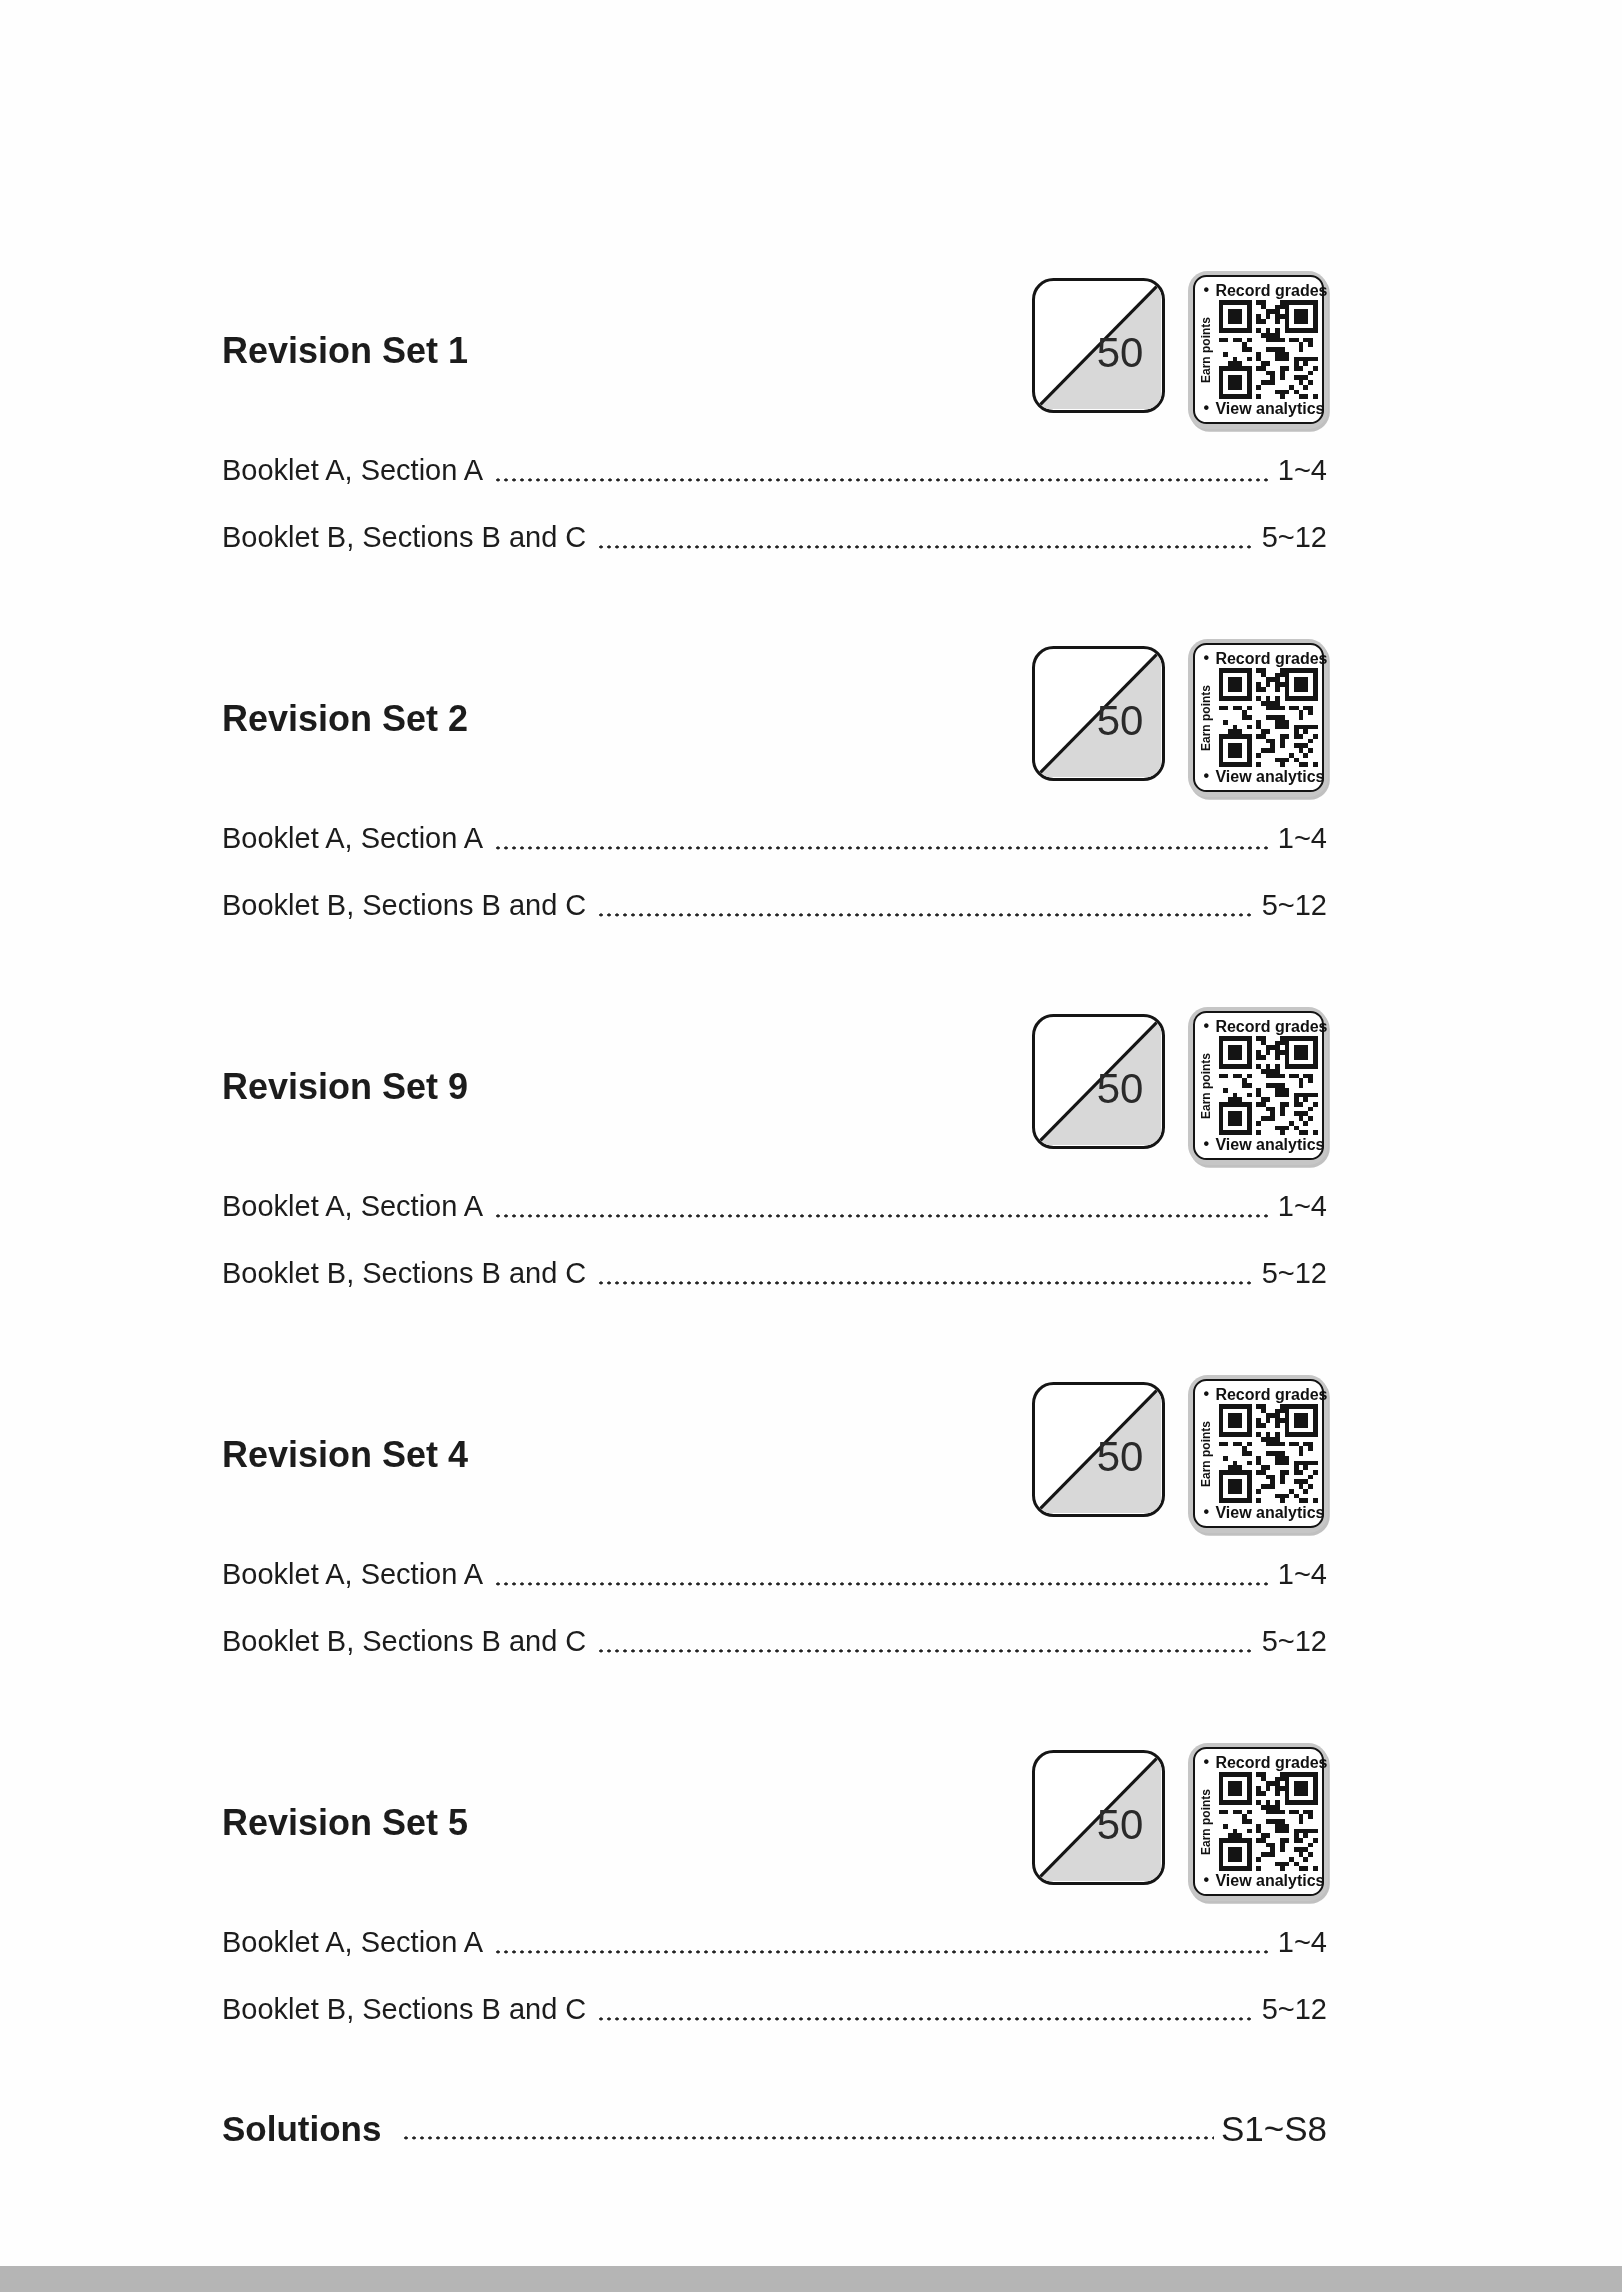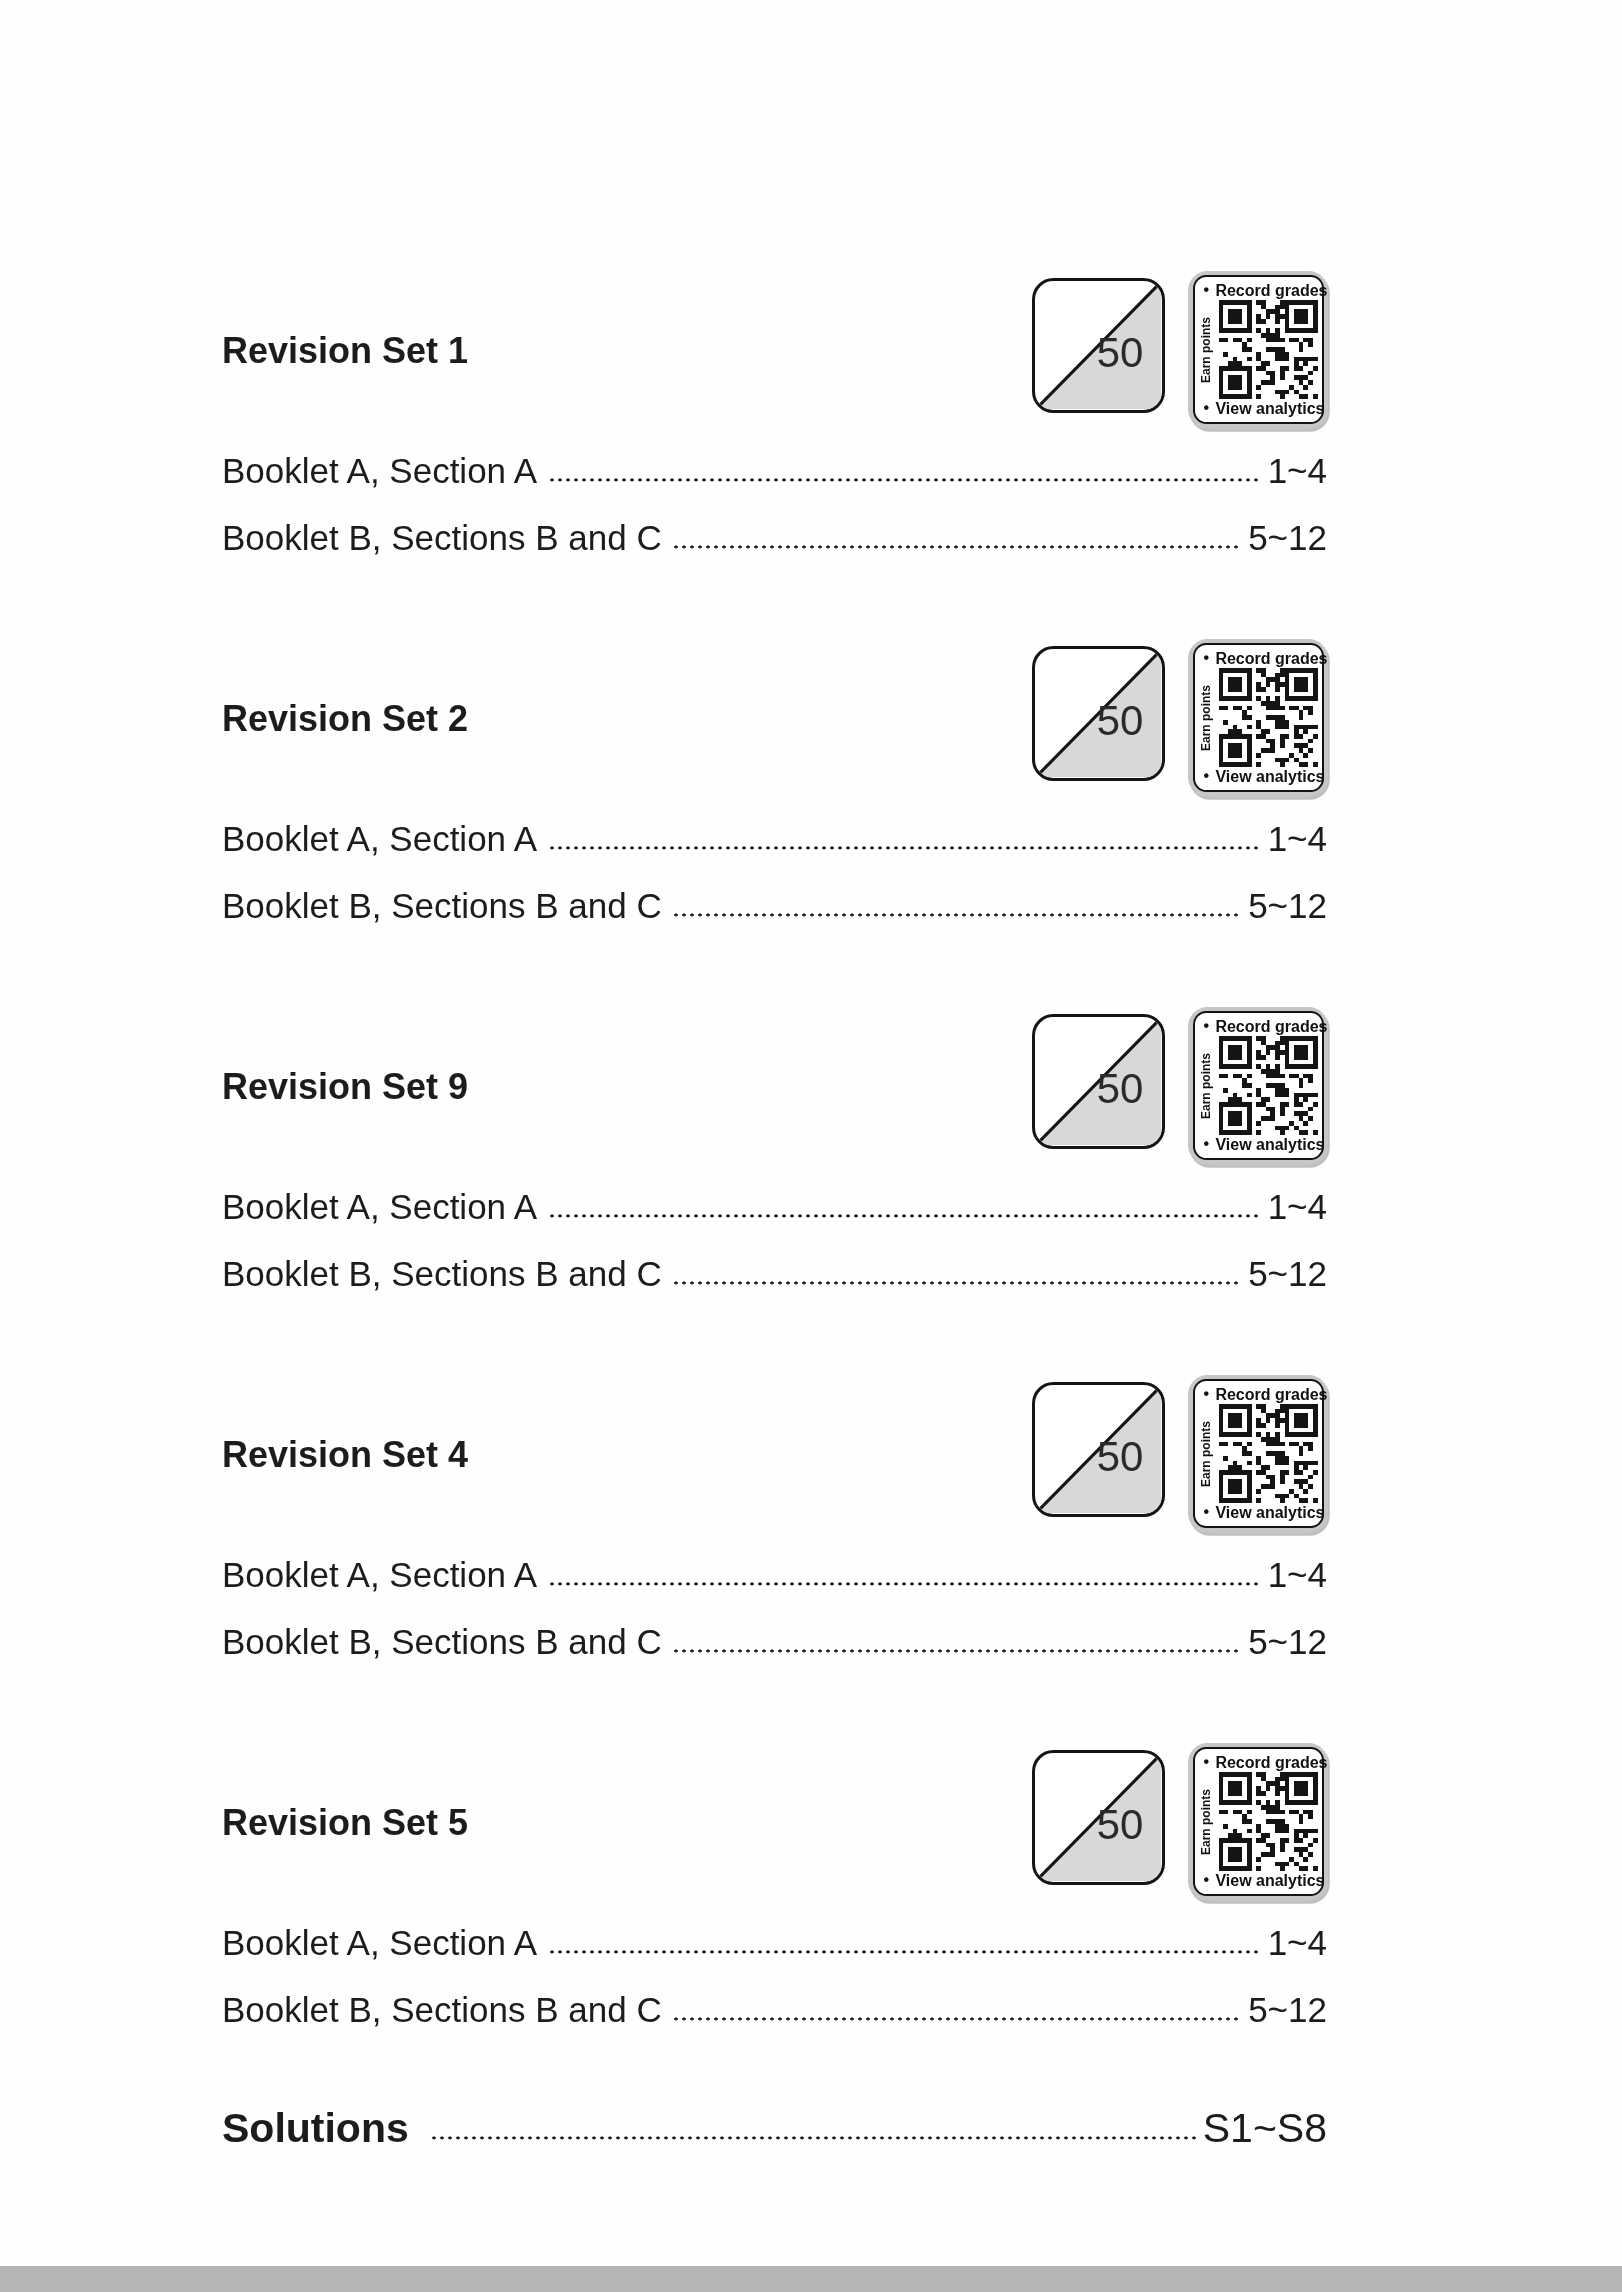--- a/index.html
+++ b/index.html
@@ -80,37 +80,37 @@
     font-size:12px;font-weight:bold;color:#111;white-space:nowrap;
   }
   .qr-code{
     position:absolute;left:22.4px;top:23px;width:102px;height:99px;
   }
   .qr-code svg{width:100%;height:100%;display:block;}
   
   .toc-row{
     position:absolute;left:222px;width:1105px;
     display:flex;align-items:flex-start;
-    font-size:35px;line-height:41px;color:#1c1c1c;
+    font-size:29px;line-height:41px;color:#1c1c1c;
   }
   .toc-row.row-a{top:199px;}
   .toc-row.row-b{top:266px;}
   .toc-label{white-space:nowrap;}
   .toc-leader{
     flex:1;align-self:flex-end;height:4.5px;
     margin:0 7.2px 9px 12.5px;
     background-image:radial-gradient(circle at 2px 2.2px,#242424 1.5px,rgba(0,0,0,0) 2px);
     background-size:8px 4.5px;background-repeat:repeat-x;
   }
   .toc-pages{white-space:nowrap;}
   
   .solutions-row{
     position:absolute;left:222px;top:2108px;width:1105px;
     display:flex;align-items:flex-end;
-    font-size:41px;line-height:41px;color:#1c1c1c;
+    font-size:35px;line-height:41px;color:#1c1c1c;
   }
   .solutions-row .toc-label{font-weight:bold;}
   .solutions-row .toc-leader{margin-left:23px;}
 </style>
 </head>
 <body>
 
 <div class="page" style="--band: #b5b5b5; --ring: #c6c6c6; --ink: #1a1a1a;">
 
 

